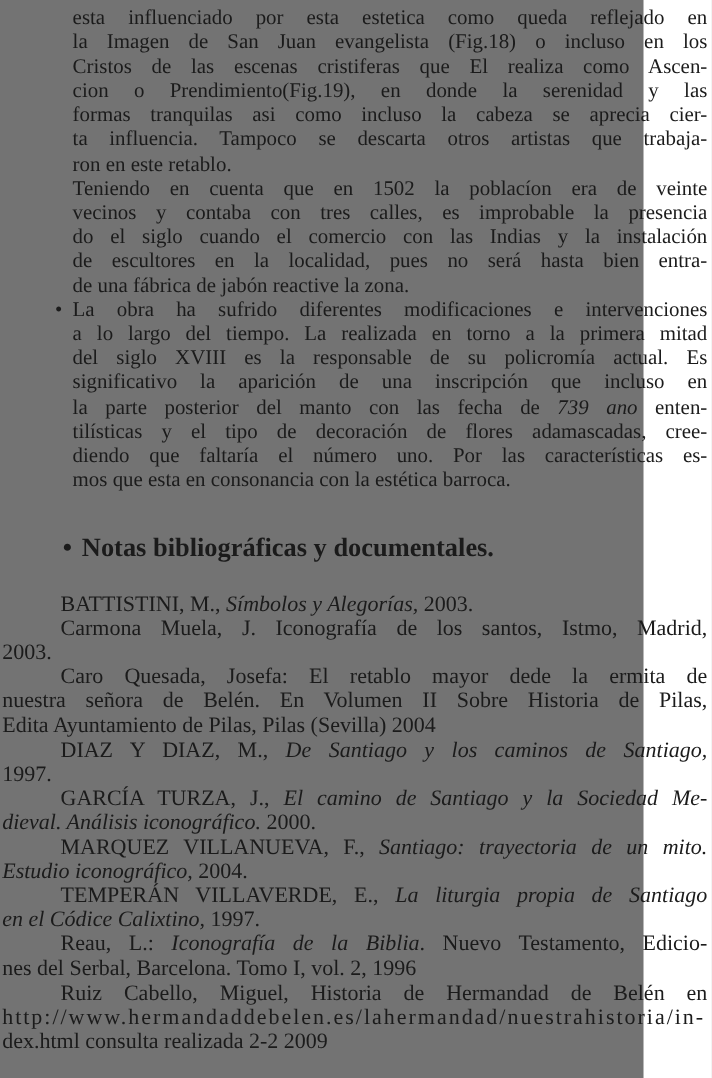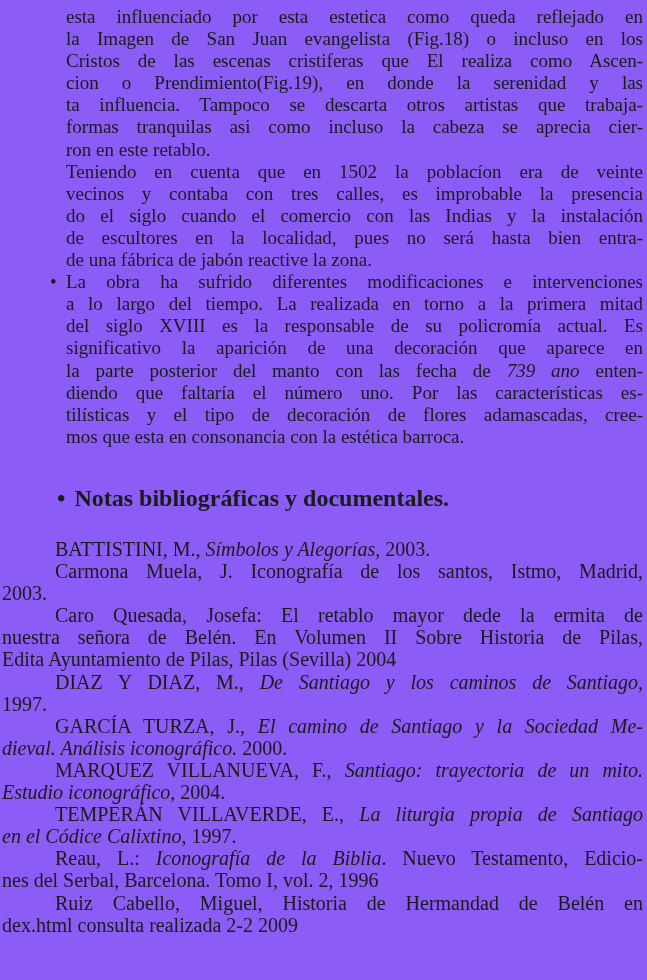--- a/index.html
+++ b/index.html
@@ -5,23 +5,23 @@
   html, body {
     margin: 0;
     padding: 0;
     width: 647px;
     height: 980px;
     overflow: hidden;
     background: #ffffff;
   }
   .page {
     position: relative;
-    width: 647px;
+    width: 585px;
     height: 980px;
-    background: #8b5cf6;
+    background: #737373;
     color: #1b1b1b;
     font-family: "Liberation Serif", serif;
   }
   .area-top {
     position: absolute;
     top: 6px;
     left: 66px;
     width: 577px;
     font-size: 19px;
     line-height: 22.1px;
@@ -57,39 +57,39 @@
 </head>
 <body>
 
 <div class="page">
   <div class="area-top">
       <div class="para">
         <div class="line j"><span>esta influenciado por esta estetica como queda reflejado en</span></div>
         <div class="line j"><span>la Imagen de San Juan evangelista (Fig.18) o incluso en los</span></div>
         <div class="line j"><span>Cristos de las escenas cristiferas que El realiza como Ascen-</span></div>
         <div class="line j"><span>cion o Prendimiento(Fig.19), en donde la serenidad y las</span></div>
+        <div class="line j"><span>formas tranquilas asi como incluso la cabeza se aprecia cier-</span></div>
         <div class="line j"><span>ta influencia. Tampoco se descarta otros artistas que trabaja-</span></div>
-        <div class="line j"><span>formas tranquilas asi como incluso la cabeza se aprecia cier-</span></div>
         <div class="line l"><span>ron en este retablo.</span></div>
       </div>
       <div class="para">
         <div class="line j"><span>Teniendo en cuenta que en 1502 la poblacíon era de veinte</span></div>
         <div class="line j"><span>vecinos y contaba con tres calles, es improbable la presencia</span></div>
         <div class="line j"><span>do el siglo cuando el comercio con las Indias y la instalación</span></div>
         <div class="line j"><span>de escultores en la localidad, pues no será hasta bien entra-</span></div>
         <div class="line l"><span>de una fábrica de jabón reactive la zona.</span></div>
       </div>
       <div class="para">
         <div class="line j"><span class="bullet">•</span><span>La obra ha sufrido diferentes modificaciones e intervenciones</span></div>
         <div class="line j"><span>a lo largo del tiempo. La realizada en torno a la primera mitad</span></div>
         <div class="line j"><span>del siglo XVIII es la responsable de su policromía actual. Es</span></div>
-        <div class="line j"><span>significativo la aparición de una decoración que aparece en</span></div>
+        <div class="line j"><span>significativo la aparición de una inscripción que incluso en</span></div>
         <div class="line j"><span>la parte posterior del manto con las fecha de </span><span class="it">739 ano</span><span> enten-</span></div>
+        <div class="line j"><span>tilísticas y el tipo de decoración de flores adamascadas, cree-</span></div>
         <div class="line j"><span>diendo que faltaría el número uno. Por las características es-</span></div>
-        <div class="line j"><span>tilísticas y el tipo de decoración de flores adamascadas, cree-</span></div>
         <div class="line l"><span>mos que esta en consonancia con la estética barroca.</span></div>
       </div>
     </div>
   <div class="area-heading">
       <div class="para">
         <div class="line l"><span class="bullet">•</span><span class="bd">Notas bibliográficas y documentales.</span></div>
       </div>
     </div>
   <div class="area-biblio">
       <div class="para">
@@ -119,16 +119,17 @@
       <div class="para">
         <div class="line j ind"><span>TEMPERÁN VILLAVERDE, E., </span><span class="it">La liturgia propia de Santiago</span></div>
         <div class="line l"><span class="it">en el Códice Calixtino,</span><span> 1997.</span></div>
       </div>
       <div class="para">
         <div class="line j ind"><span>Reau, L.: </span><span class="it">Iconografía de la Biblia</span><span>. Nuevo Testamento, Edicio-</span></div>
         <div class="line l"><span>nes del Serbal, Barcelona. Tomo I, vol. 2, 1996</span></div>
       </div>
       <div class="para">
         <div class="line j ind"><span>Ruiz Cabello, Miguel, Historia de Hermandad de Belén en</span></div>
+        <div class="line j sp"><span>http://www.hermandaddebelen.es/lahermandad/nuestrahistoria/in-</span></div>
         <div class="line l"><span>dex.html consulta realizada 2-2 2009</span></div>
       </div>
     </div>
 </div>
 
 </body></html>

